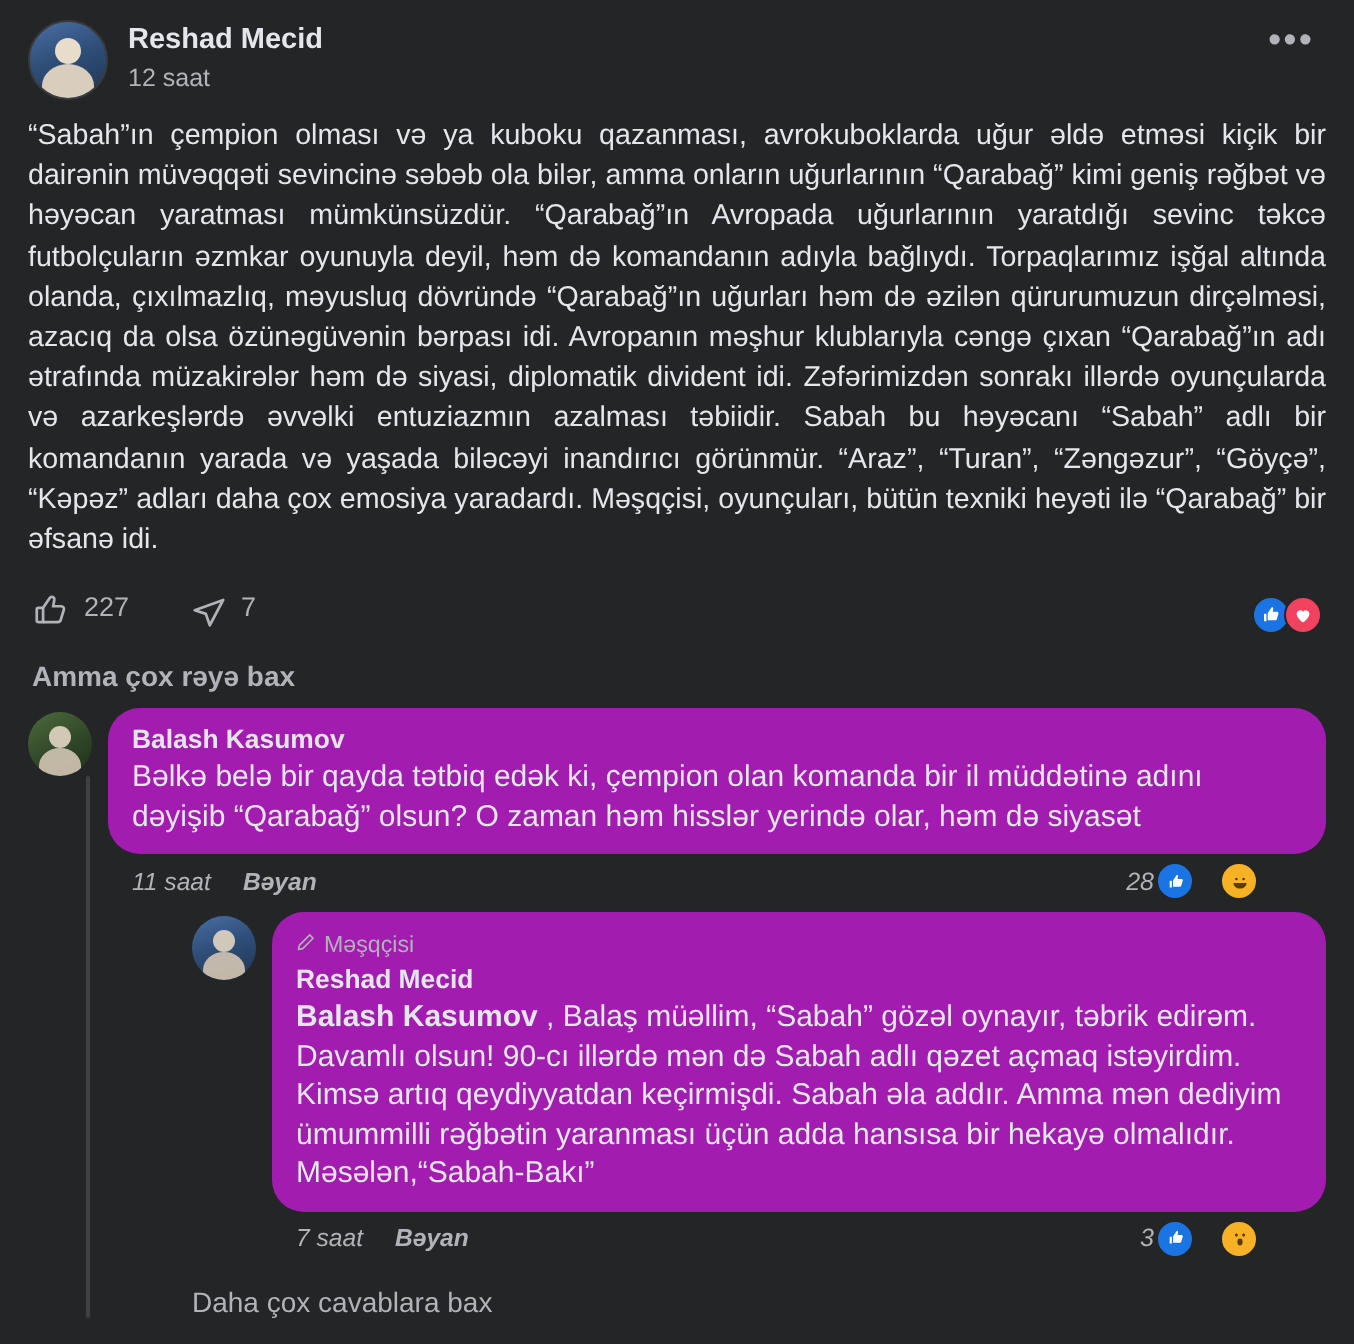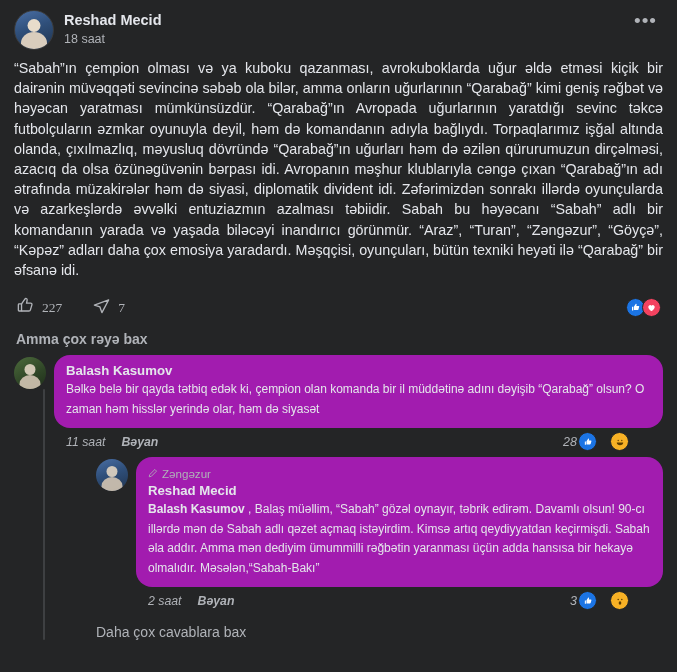--- a/index.html
+++ b/index.html
@@ -92,26 +92,25 @@
   .post-body p { margin: 0; }
   
   .action-bar {
     display: flex;
     align-items: center;
     padding: 10px 16px 8px 16px;
     margin-top: 6px;
   }
   .act {
     display: flex;
-    align-items: center;
+    align-items: flex-start;
     color: #b0b3b8;
     font-size: 13.5px;
     margin-right: 30px;
     cursor: pointer;
-    font-family: Liberation Serif, serif;
   }
   .act svg { margin-right: 7px; }
   .react-pills {
     margin-left: auto;
     display: flex;
     align-items: center;
   }
   .pill {
     width: 19px; height: 19px;
     border-radius: 50%;
@@ -182,21 +181,21 @@
     max-width: 100%;
   }
   .c-name {
     font-size: 13.2px;
     font-weight: bold;
     color: #e4e6eb;
     line-height: 17px;
     margin-bottom: 1px;
   }
   .c-text {
-    font-size: 12px;
+    font-size: 15px;
     line-height: 19.5px;
     color: #e4e6eb;
   }
   .c-text .mention { font-weight: bold; }
   .c-meta {
     display: flex;
     align-items: center;
     padding: 4px 0 6px 12px;
     font-size: 12.3px;
     color: #b0b3b8;
@@ -241,21 +240,21 @@
 </style>
 </head>
 <body>
 
 <div class="post">
 
   <div class="post-header">
     <div class="avatar"></div>
     <div class="header-text">
       <div class="author-name">Reshad Mecid</div>
-      <div class="timestamp">18 saat</div>
+      <div class="timestamp">12 saat</div>
     </div>
     <div class="dots">•••</div>
   </div>
 
   <div class="post-body">
     <p>“Sabah”ın çempion olması və ya kuboku qazanması, avrokuboklarda uğur əldə etməsi kiçik bir dairənin müvəqqəti sevincinə səbəb ola bilər, amma onların uğurlarının  “Qarabağ” kimi geniş rəğbət və həyəcan yaratması mümkünsüzdür. “Qarabağ”ın Avropada uğurlarının yaratdığı sevinc təkcə futbolçuların əzmkar oyunuyla deyil, həm də komandanın adıyla bağlıydı. Torpaqlarımız işğal altında olanda, çıxılmazlıq, məyusluq dövründə “Qarabağ”ın uğurları həm də əzilən qürurumuzun dirçəlməsi, azacıq da olsa özünəgüvənin bərpası idi. Avropanın məşhur klublarıyla cəngə çıxan “Qarabağ”ın adı ətrafında müzakirələr həm də siyasi, diplomatik divident idi. Zəfərimizdən sonrakı illərdə oyunçularda və azarkeşlərdə əvvəlki entuziazmın azalması təbiidir. Sabah bu həyəcanı “Sabah” adlı bir komandanın yarada və yaşada biləcəyi inandırıcı görünmür. “Araz”, “Turan”, “Zəngəzur”, “Göyçə”, “Kəpəz” adları daha çox emosiya yaradardı. Məşqçisi, oyunçuları, bütün texniki heyəti ilə “Qarabağ” bir əfsanə idi.</p>
   </div>
 
   <div class="action-bar">
     <div class="act">
@@ -326,29 +325,29 @@
           <div class="comment">
             <div class="c-avatar a2"></div>
             <div class="c-main">
               <div class="bubble">
                 <div class="author-badge">
                   <span>
                     <svg width="10" height="10" viewBox="0 0 24 24" fill="none" stroke="#b0b3b8" stroke-width="2">
                       <path d="M16.5 3.5l4 4L8 20l-5 1 1-5 12.5-12.5z" stroke-linejoin="round"></path>
                     </svg>
                   </span>
-                  <span>Zəngəzur</span>
+                  <span>Məşqçisi</span>
                 </div>
                 <div class="c-name">Reshad Mecid</div>
                 <div class="c-text"><span class="mention">Balash Kasumov</span><span> , Balaş müəllim, “Sabah” gözəl oynayır, təbrik edirəm. Davamlı olsun!
 90-cı illərdə mən də Sabah adlı qəzet açmaq istəyirdim. Kimsə artıq qeydiyyatdan keçirmişdi. Sabah əla addır.
 Amma mən dediyim ümummilli rəğbətin yaranması üçün adda hansısa bir hekayə olmalıdır. Məsələn,“Sabah-Bakı”</span></div>
               </div>
               <div class="c-meta">
-                <span>2 saat</span>
+                <span>7 saat</span>
                 <span class="bold">Bəyan</span>
                 <span class="c-count">
                   <span class="num">3</span>
                   <span class="pill like">
                     <svg width="10" height="10" viewBox="0 0 24 24" fill="#fff">
                       <path d="M7 10.5H4.4v8.2H7zM8.4 10.2l4-6.1c.6-.9 2.1-.5 2.1.7l-.6 3.7h4.6c1.1 0 1.9 1 1.6 2l-1.8 6c-.2.8-.9 1.2-1.7 1.2H8.4z"></path>
                     </svg>
                   </span>
                   <span class="pill wow">
                     <svg width="12" height="12" viewBox="0 0 24 24" fill="#5a3b00">

